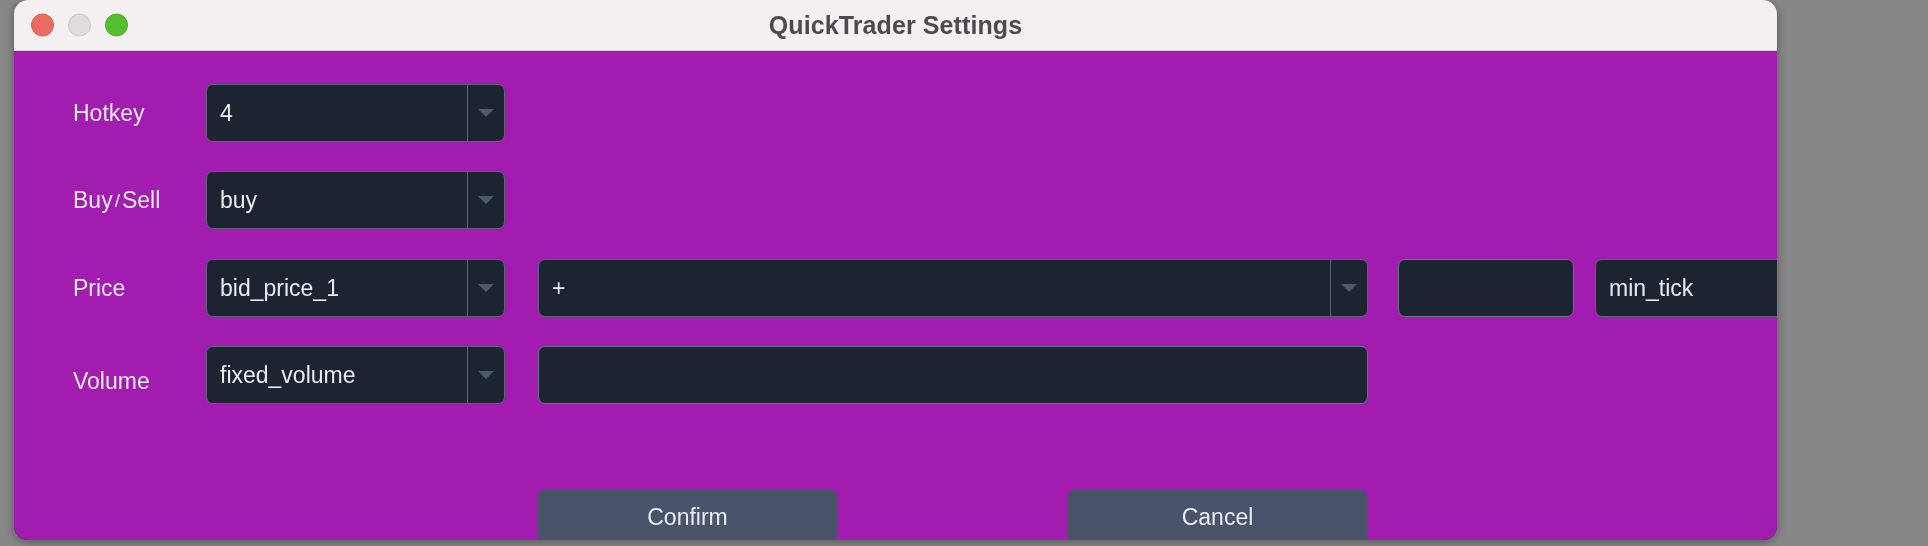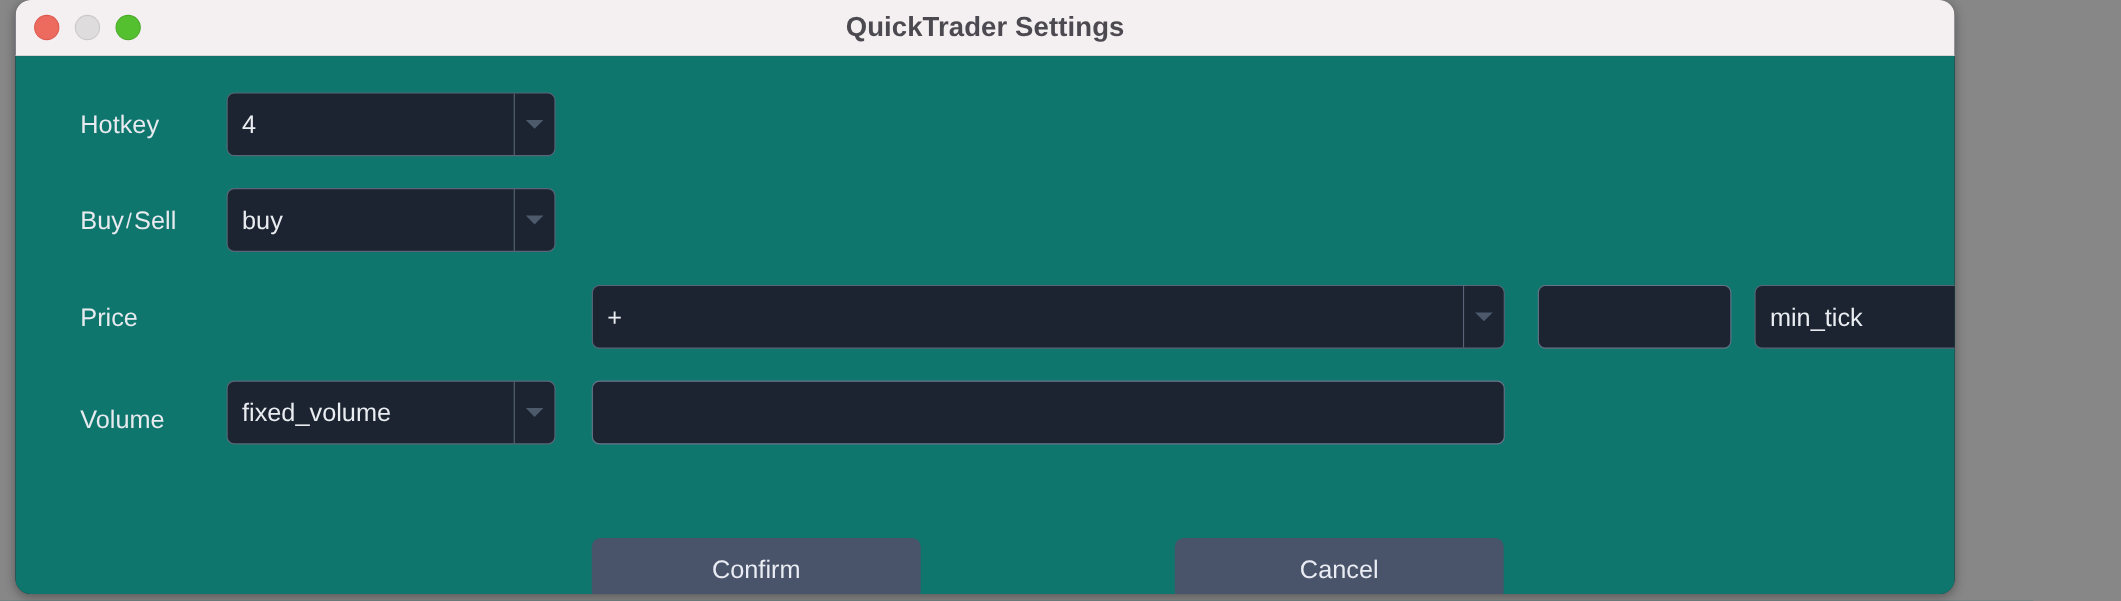--- a/index.html
+++ b/index.html
@@ -60,21 +60,21 @@
     font-weight: bold;
     color: #4c4a50;
     letter-spacing: 0.1px;
     user-select: none;
   }
 
   
   .body {
     position: relative;
     height: 490px;
-    background: #0f766e;
+    background: #a21caf;
   }
 
   .row {
     position: absolute;
     left: 0;
     width: 100%;
     height: 60px;
     display: flex;
     align-items: center;
   }
@@ -211,20 +211,26 @@
         <div class="value">buy</div>
         <div class="arrowbox">
           <span class="caret"></span>
         </div>
       </div>
     </div>
 
     <div class="row row-price">
       <div class="label label-price">Price</div>
 
+      <div class="field f-price">
+        <div class="value">bid_price_1</div>
+        <div class="arrowbox">
+          <span class="caret"></span>
+        </div>
+      </div>
 
       <div class="field f-operator">
         <div class="value">+</div>
         <div class="arrowbox">
           <span class="caret"></span>
         </div>
       </div>
 
       <div class="field plain f-offset">
         <div class="value"></div>

